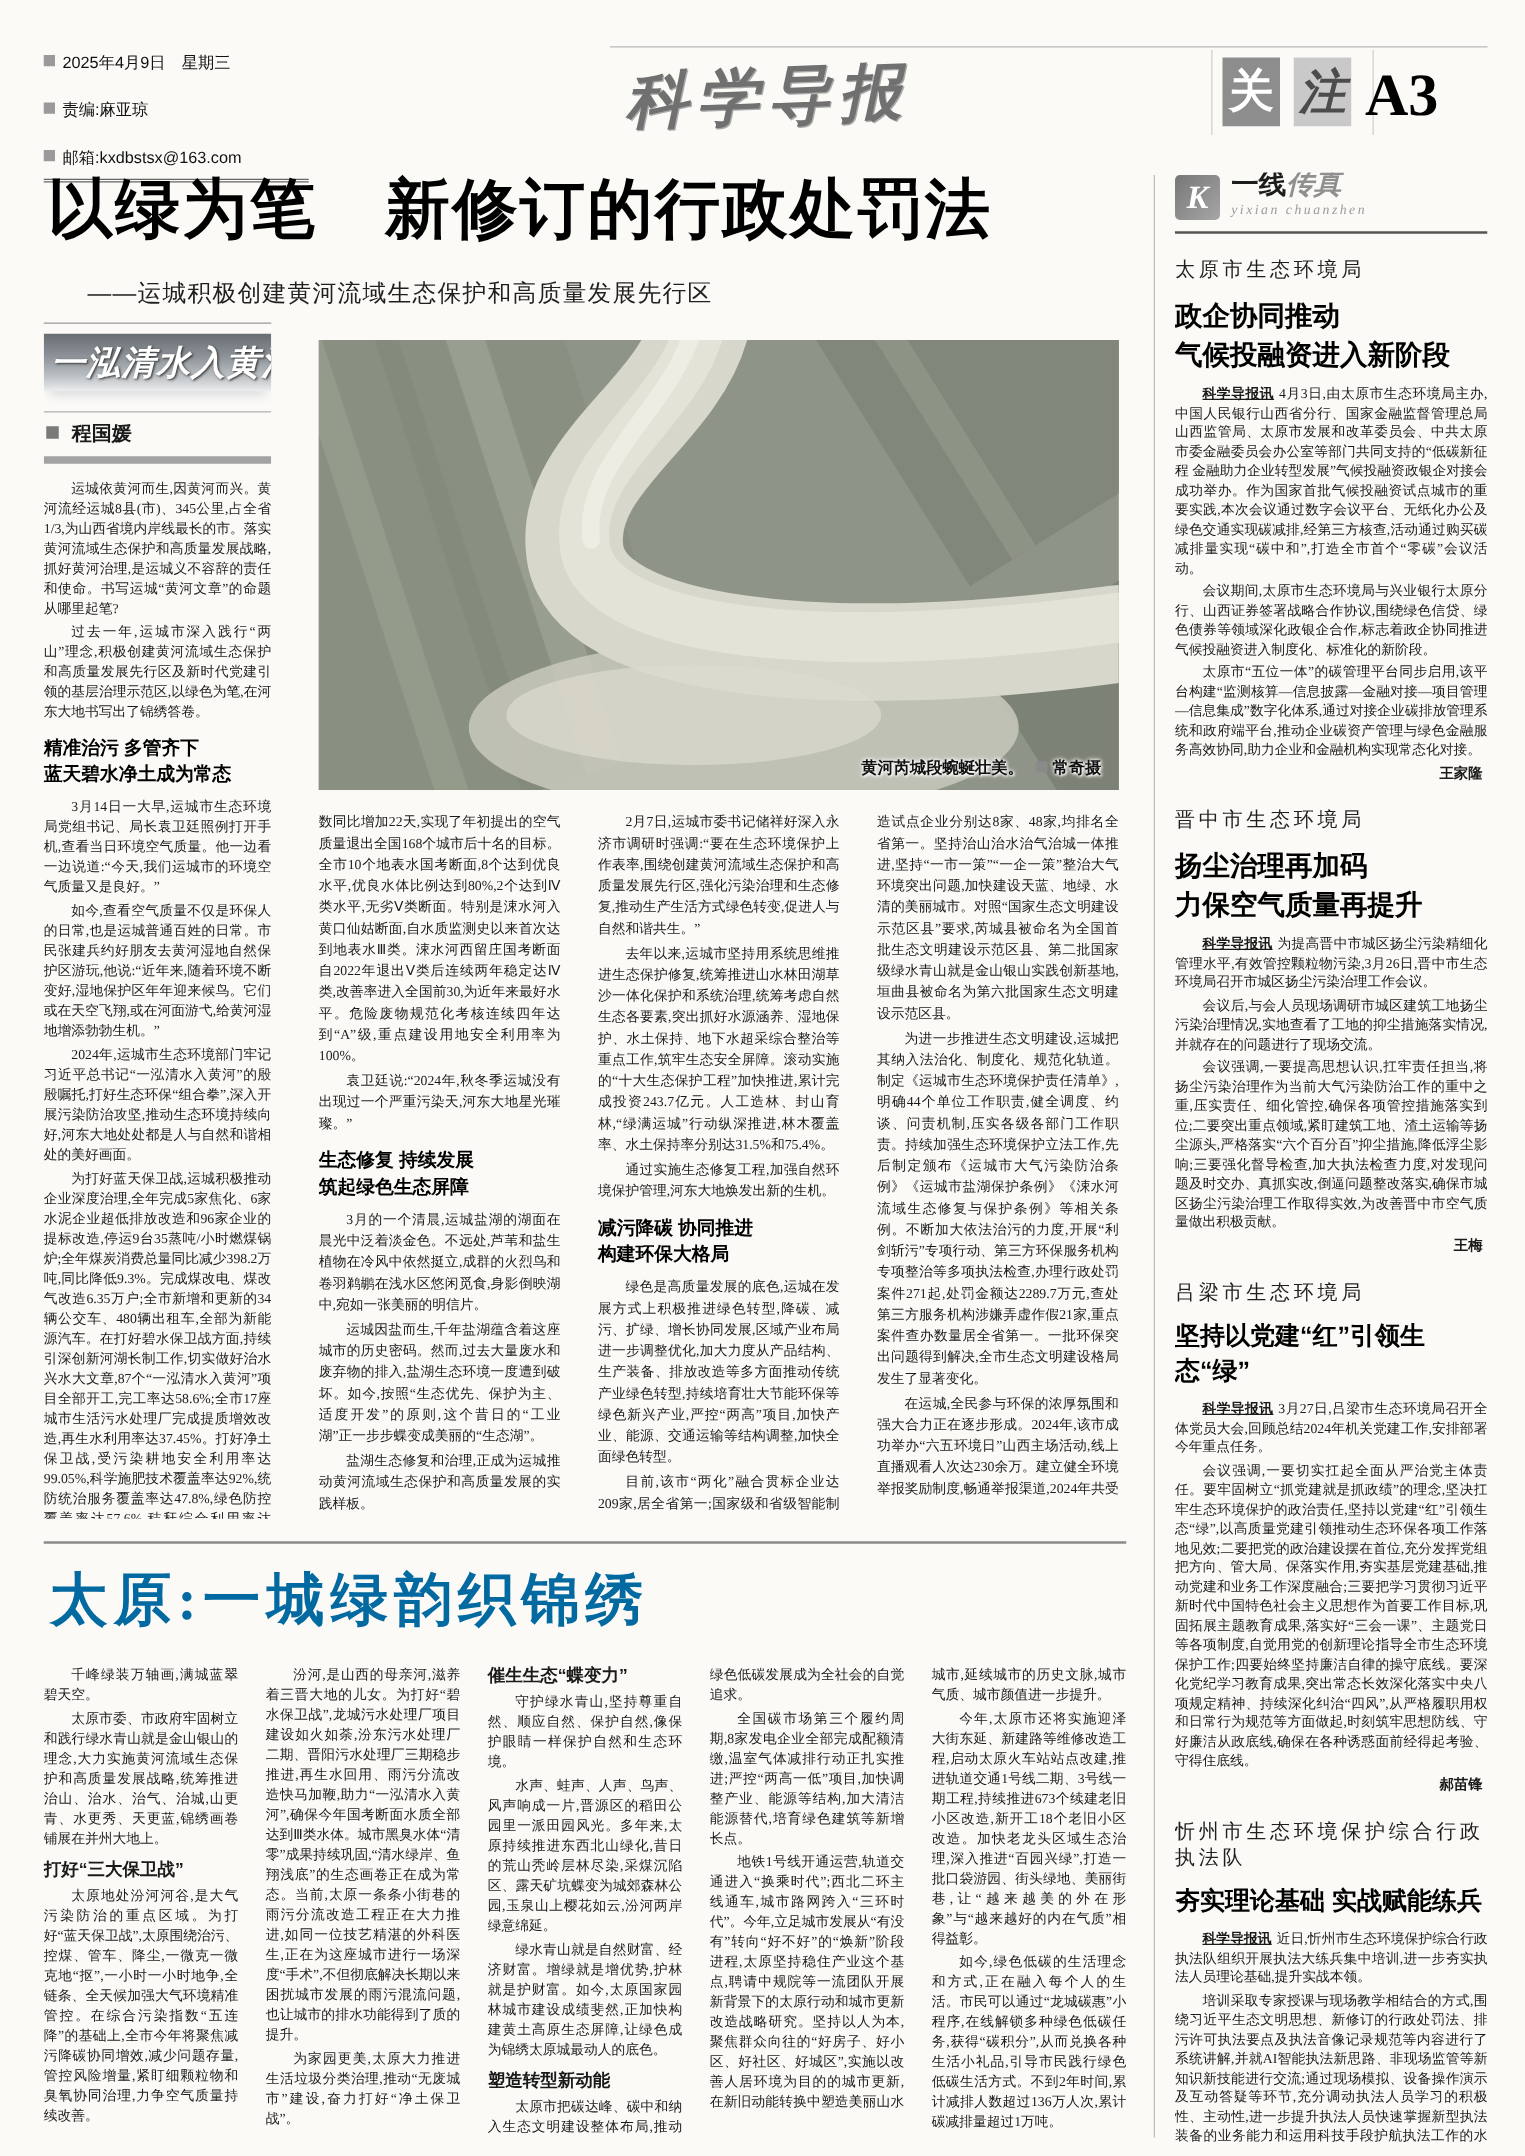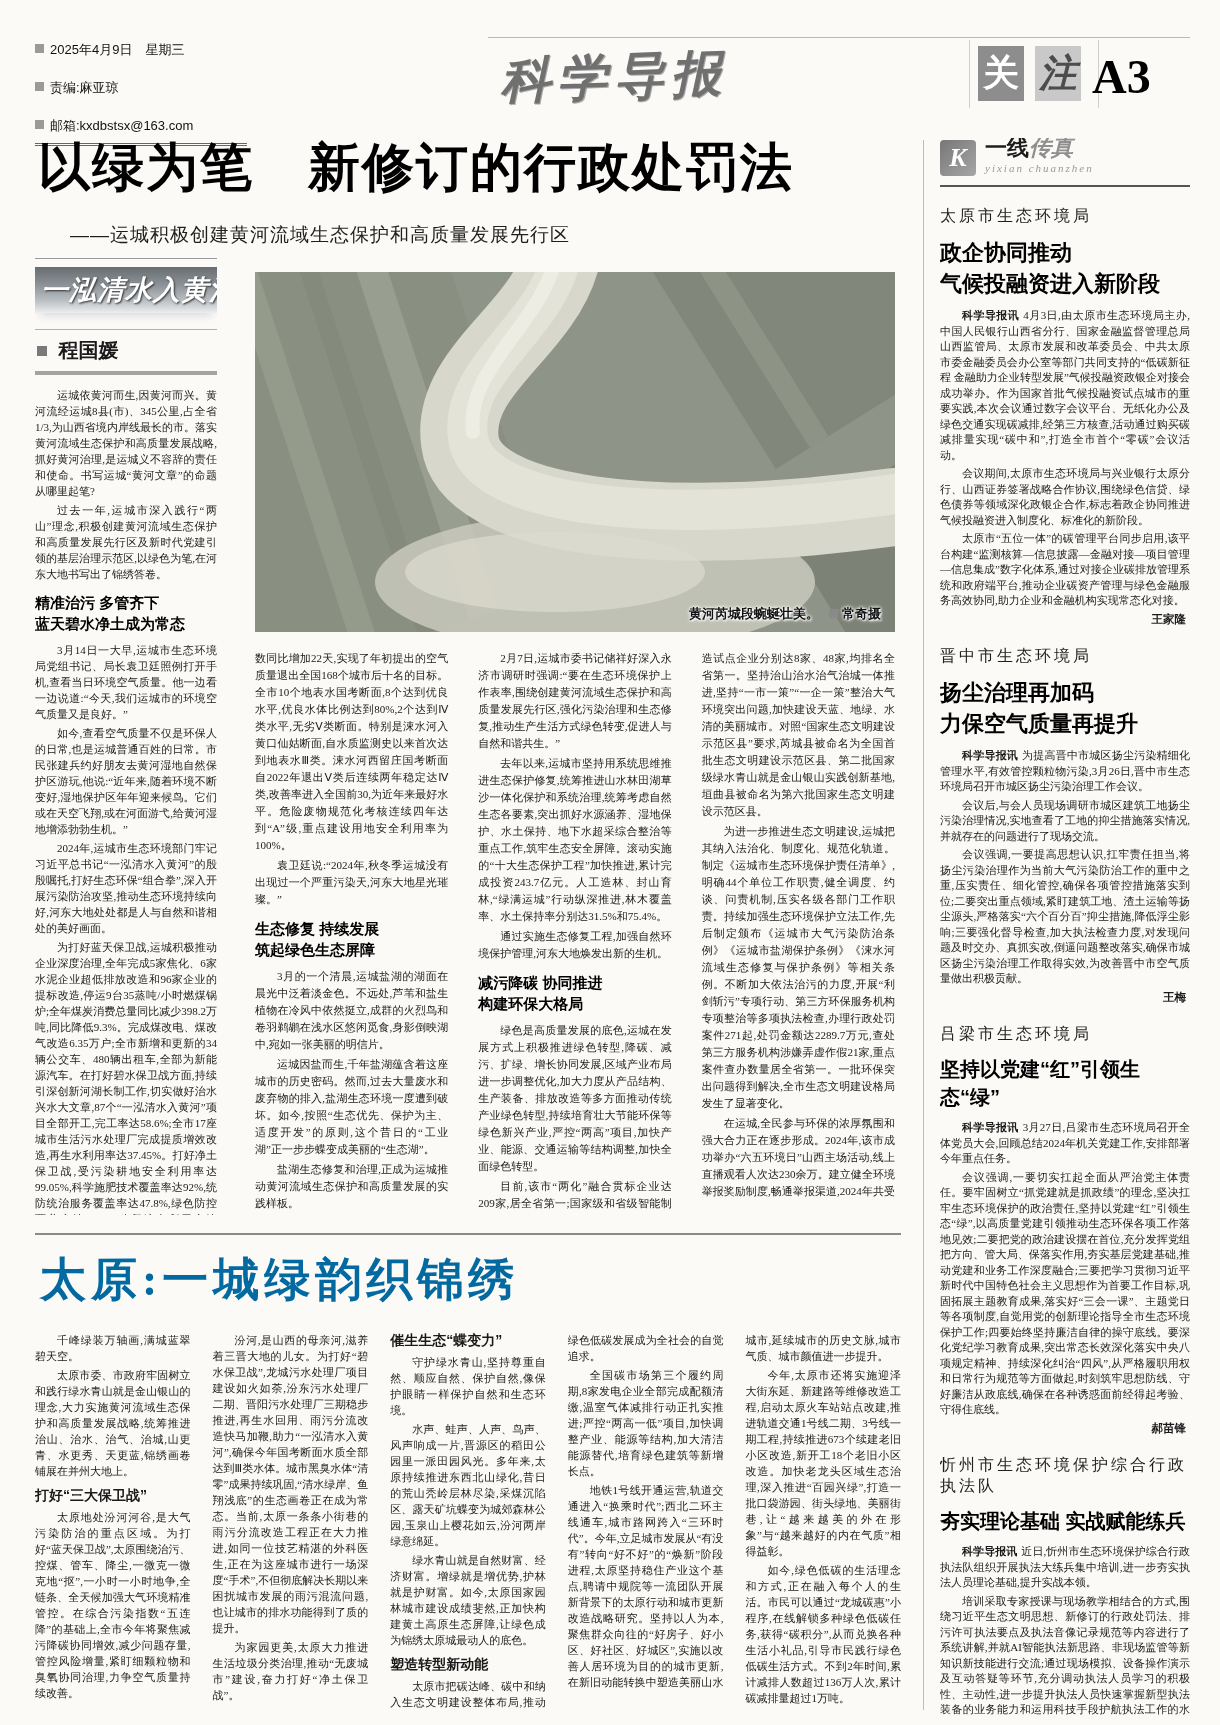--- a/index.html
+++ b/index.html
@@ -30,22 +30,22 @@
     font-size:52px; font-weight:900; letter-spacing:2px; color:#000; white-space:nowrap; }
   .deck { position:absolute; left:70px; top:222px; font-family:"Liberation Sans", sans-serif;
     font-size:19px; color:#1f1f1f; letter-spacing:1px; }
   
   .feature { position:absolute; left:35px; top:258px; width:182px; height:957px; overflow:hidden;
     border-top:1px solid #999; padding-top:8px; box-sizing:border-box; }
   .feature-banner { height:46px; background:linear-gradient(180deg,#686d72 0%,#8b9196 38%,#b9bec2 72%,#eceeef 100%);
     display:flex; align-items:center; padding-left:6px; box-shadow:0 7px 9px -5px #d2d5d7; }
   .feature-banner .t { color:#fff; font-size:27px; font-weight:bold; font-style:italic; letter-spacing:1px;
     font-family:"Liberation Sans", sans-serif; text-shadow:1px 1px 2px #333; white-space:nowrap; }
-  .byline-row { margin-top:16px; border-top:1px solid #b0b0b0; border-bottom:4px solid #a3a3a3;
-    padding:7px 2px; font-size:20px; font-weight:bold; font-family:"Liberation Sans", sans-serif; }
+  .byline-row { margin-top:16px; border-top:1px solid #b0b0b0; border-bottom:6px solid #a3a3a3;
+    padding:7px 2px; font-size:16px; font-weight:bold; font-family:"Liberation Sans", sans-serif; }
   .byline-row .sq { background:#7a7a7a; width:10px; height:10px; }
   .feature-body { margin-top:12px; font-size:11px; line-height:16px; text-align:justify; color:#1b1b1b; }
   p.art { margin:0 0 3px; text-indent:2em; }
   p.art.noind { text-indent:0; }
   .subhead { font-family:"Liberation Sans", sans-serif; font-weight:bold; font-size:15px; line-height:21px;
     margin:10px 0 8px; color:#000; text-indent:0; break-inside:avoid; }
   
   .photo { position:absolute; left:255px; top:272px; width:640px; height:360px; overflow:hidden; background:#969a8e; }
   .photo svg { display:block; }
   .photo-caption { position:absolute; right:14px; bottom:9px; font-family:"Liberation Sans", sans-serif;
@@ -66,21 +66,21 @@
   .sb-logo-text { line-height:18px; }
   .sb-t1 { font-size:22px; font-weight:900; color:#1c1c1c; font-family:"Liberation Sans", sans-serif; }
   .sb-t2 { font-size:22px; font-weight:bold; font-style:italic; color:#8f8f8f; font-family:"DejaVu Serif", serif;text-align:right; }
   .sb-pinyin { font-size:11px; color:#9a9a9a; font-style:italic; letter-spacing:2px; font-family:"Liberation Serif", serif; }
   .sb-article { margin-top:19px; }
   .kicker { font-size:16px; letter-spacing:3px; color:#1f1f1f; font-family:"Liberation Sans", sans-serif; margin-bottom:10px; }
   .sb-headline { font-size:22px; line-height:31px; font-weight:900; color:#000;
     font-family:"Liberation Sans", sans-serif; margin-bottom:9px; }
   .sb-headline.small { font-size:20px; line-height:28px; }
   .sb-body { font-size:11px; line-height:15.5px; text-align:justify; }
-  .lead-label { font-weight:bold; font-family:"Liberation Sans", sans-serif; margin-right:4px; }
+  .lead-label { font-weight:bold; font-family:"Liberation Sans", sans-serif; margin-right:4px;text-decoration:underline; }
   .signature { text-align:right; font-weight:bold; font-size:11.5px; padding-right:4px; margin-top:1px;
     font-family:"Liberation Sans", sans-serif; }
   
   .bottom-rule { position:absolute; left:35px; top:1233px; width:866px; height:2px; background:#8a8a8a; }
   .bottom-headline { position:absolute; left:40px; top:1249px; font-size:46px; font-weight:700;
     letter-spacing:5px; color:#0369a1; font-family:"Liberation Serif", serif; }
   .cols5 { position:absolute; left:35px; top:1332px; width:866px; height:388px;
     column-count:5; column-gap:22px; column-fill:auto; overflow:hidden;
     font-size:11px; line-height:16px; text-align:justify; }
   .b-subhead { font-family:"Liberation Sans", sans-serif; font-weight:bold; font-size:14px;

